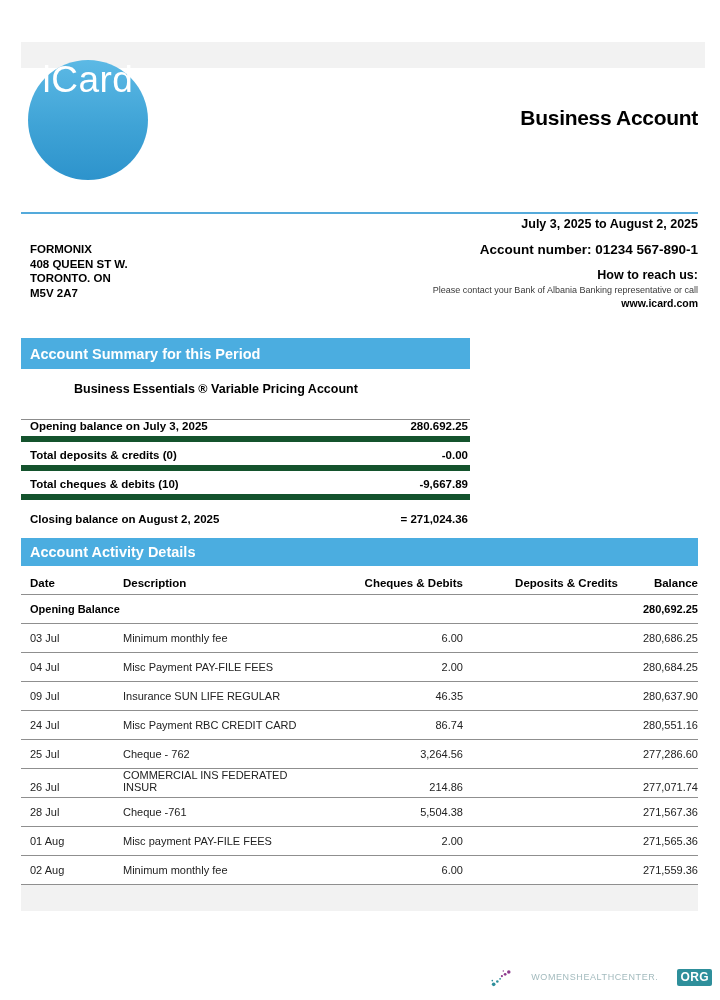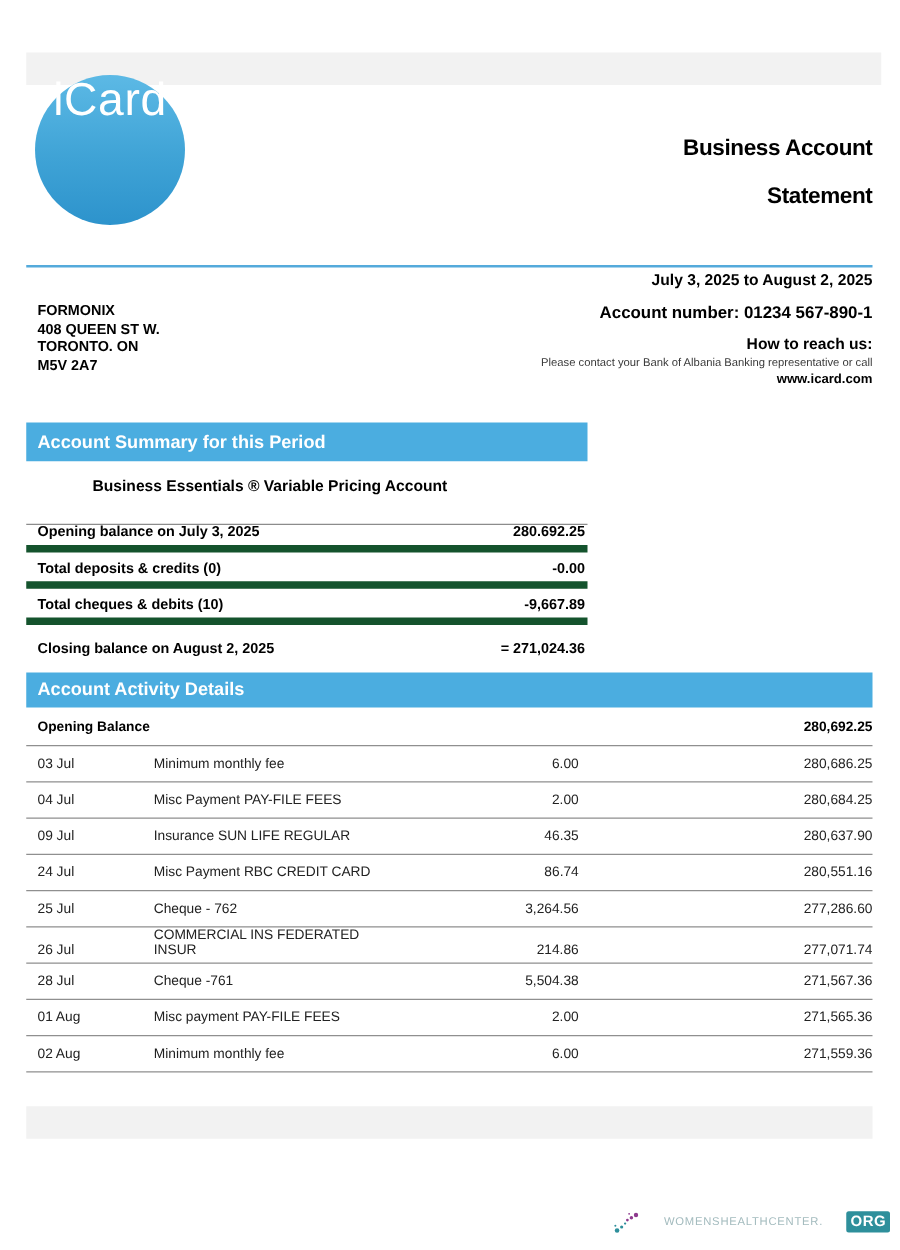--- a/index.html
+++ b/index.html
@@ -9,21 +9,21 @@
   }
   
   .topbar{position:absolute;left:21px;top:42px;width:684px;height:26px;background:#f2f2f2;}
   
   .logo{position:absolute;left:28px;top:60px;width:120px;height:120px;border-radius:50%;
     background:linear-gradient(180deg,#5cb9e5 0%,#3fa3d6 55%,#2d93cc 100%);
     display:flex;align-items:flex-start;justify-content:center;}
   .logo span{color:#ffffff;font-size:37px;letter-spacing:.5px;transform:translateY(-1px);}
   
   .doc-title{position:absolute;right:22px;top:99px;text-align:right;font-weight:bold;
-    font-size:18px;line-height:38px;letter-spacing:-.3px;color:#000;}
+    font-size:21px;line-height:38px;letter-spacing:-.3px;color:#000;}
   
   .rule{position:absolute;left:21px;top:212px;width:677px;height:2px;background:#54aadb;}
   .period{position:absolute;right:22px;top:217px;font-size:12.5px;font-weight:bold;color:#000;}
   .recipient{position:absolute;left:30px;top:242px;font-size:11.5px;font-weight:bold;line-height:14.5px;color:#000;}
   .acct-num{position:absolute;right:22px;top:242px;font-size:13.5px;font-weight:bold;color:#000;}
   .reach-head{position:absolute;right:22px;top:268px;font-size:12.5px;font-weight:bold;color:#000;}
   .reach-text{position:absolute;right:22px;top:285px;font-size:9px;color:#3a3a3a;}
   .website{position:absolute;right:22px;top:297px;font-size:10.5px;font-weight:bold;color:#000;}
   
   .banner{position:absolute;left:21px;height:28px;background:#4bade0;color:#ffffff;
@@ -64,21 +64,20 @@
 <div class="page">
 
   <div class="topbar"></div>
 
   <div class="logo">
     <span>iCard</span>
   </div>
 
   <div class="doc-title">
     <div>Business Account</div>
-    <div>Statement</div>
   </div>
 
   <div class="rule"></div>
 
   <div class="period">July 3, 2025 to August 2, 2025</div>
 
   <div class="recipient">
     <div>FORMONIX</div>
     <div>408 QUEEN ST W.</div>
     <div>TORONTO. ON</div>
@@ -113,20 +112,27 @@
     <span>Closing balance on August 2, 2025</span>
     <span>= 271,024.36</span>
   </div>
     </div>
 
   <div class="banner activity">
     <span>Account Activity Details</span>
   </div>
 
   <div class="activity-table">
+    <div class="act-row header">
+      <div class="c-date">Date</div>
+      <div class="c-desc">Description</div>
+      <div class="c-deb">Cheques &amp; Debits</div>
+      <div class="c-cred">Deposits &amp; Credits</div>
+      <div class="c-bal">Balance</div>
+    </div>
     <div class="act-row opening">
       <div class="c-span">Opening Balance</div>
       <div class="c-deb"></div>
       <div class="c-cred"></div>
       <div class="c-bal">280,692.25</div>
     </div>
     <div id="activity-rows">
         <div class="act-row data">
     <div class="c-date">03 Jul</div>
     <div class="c-desc">Minimum monthly fee</div>

